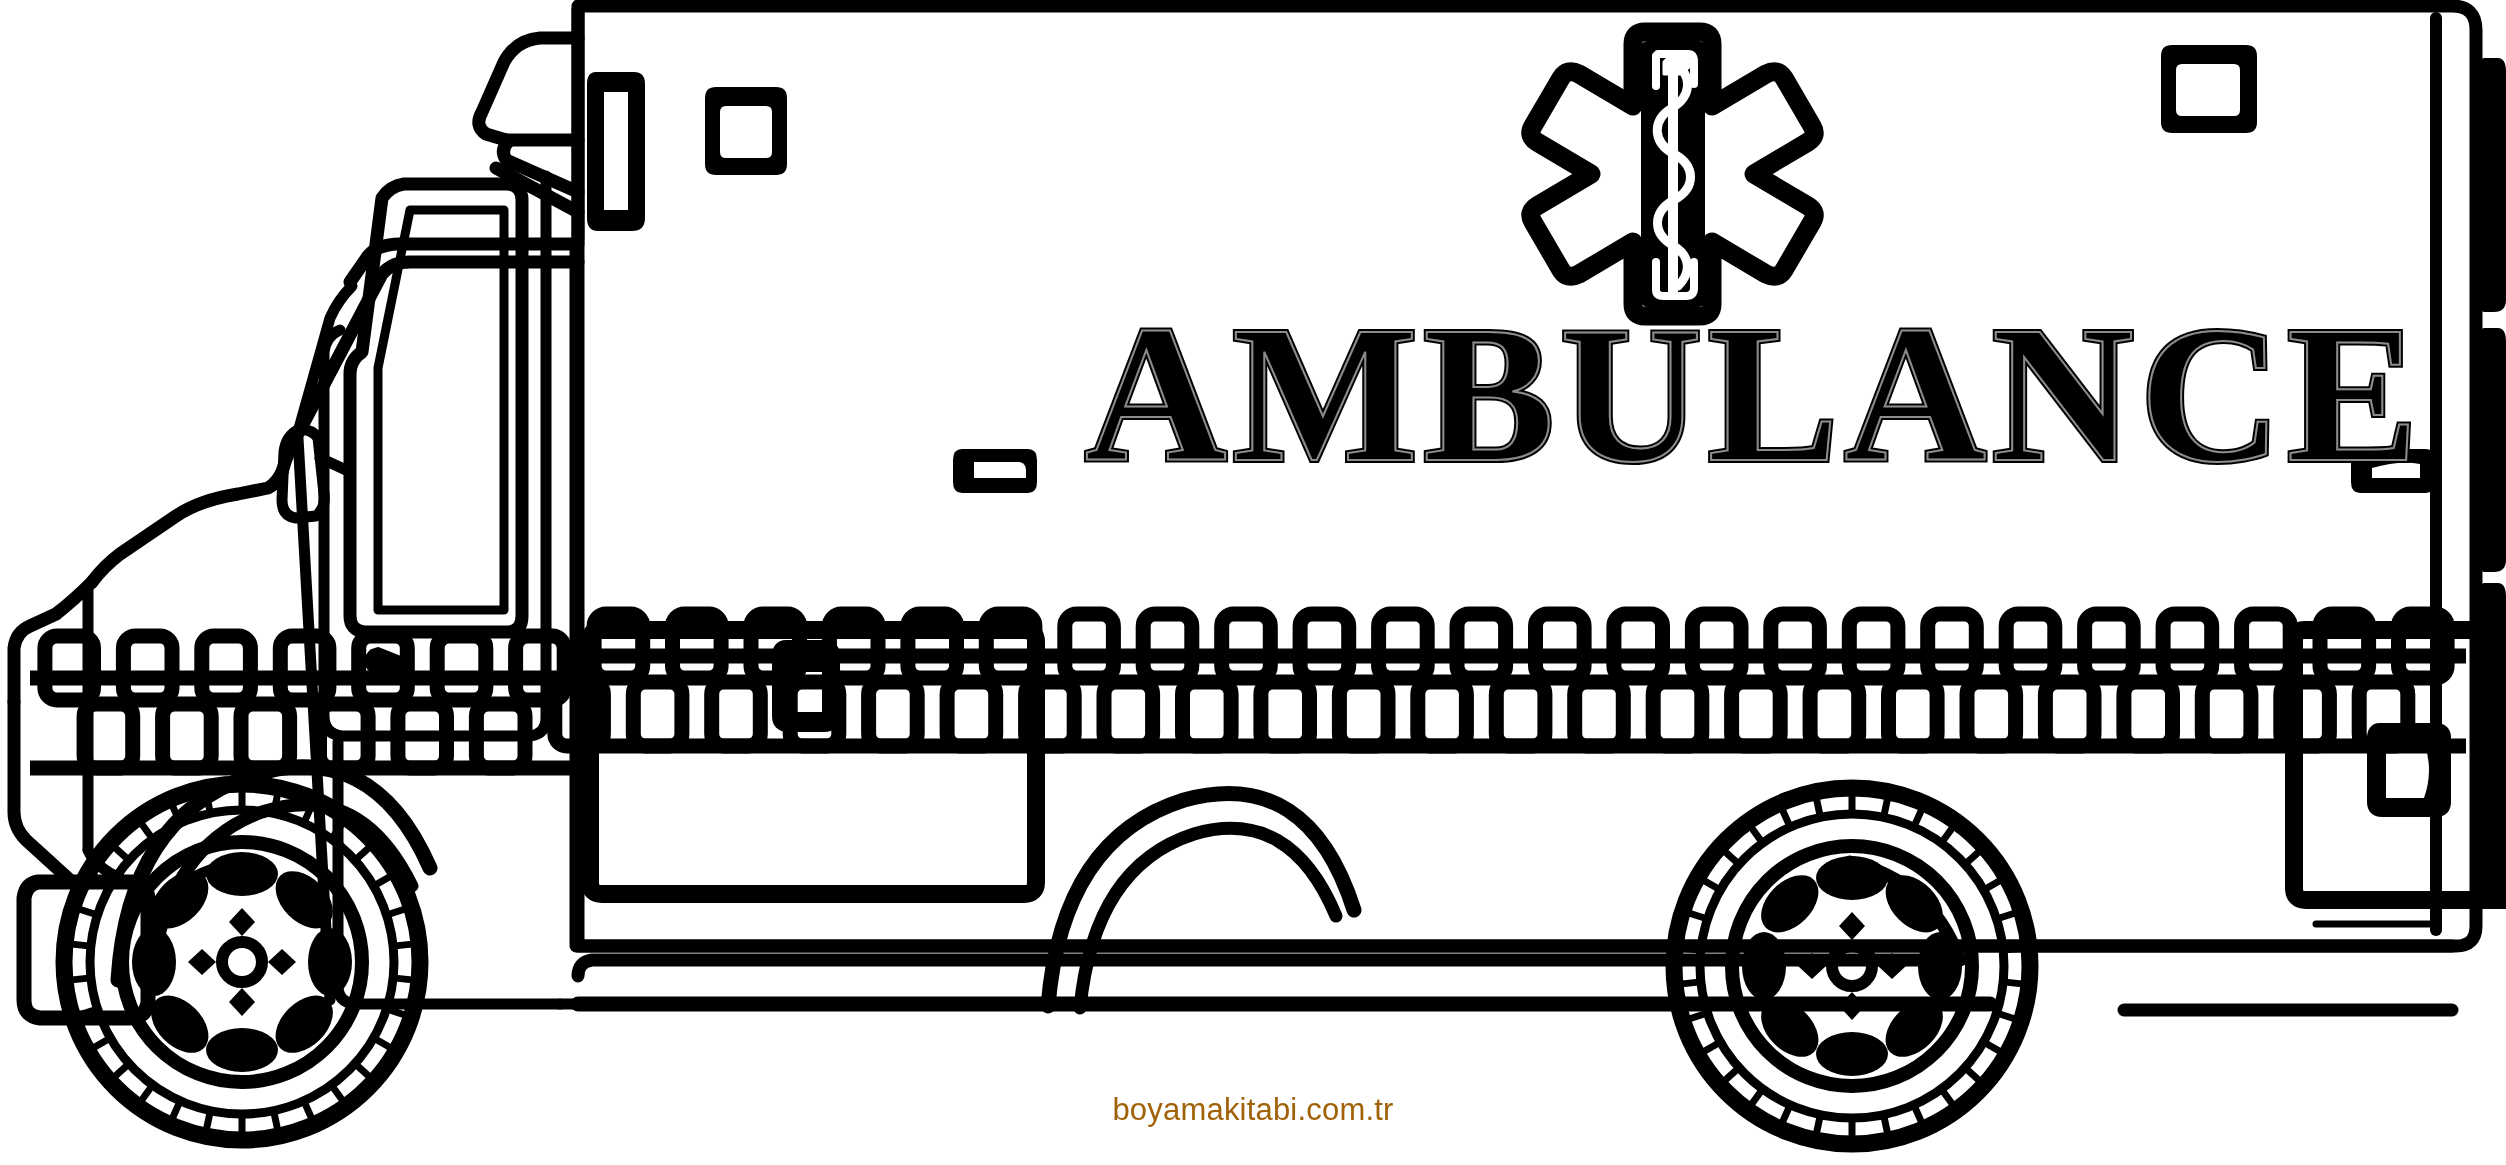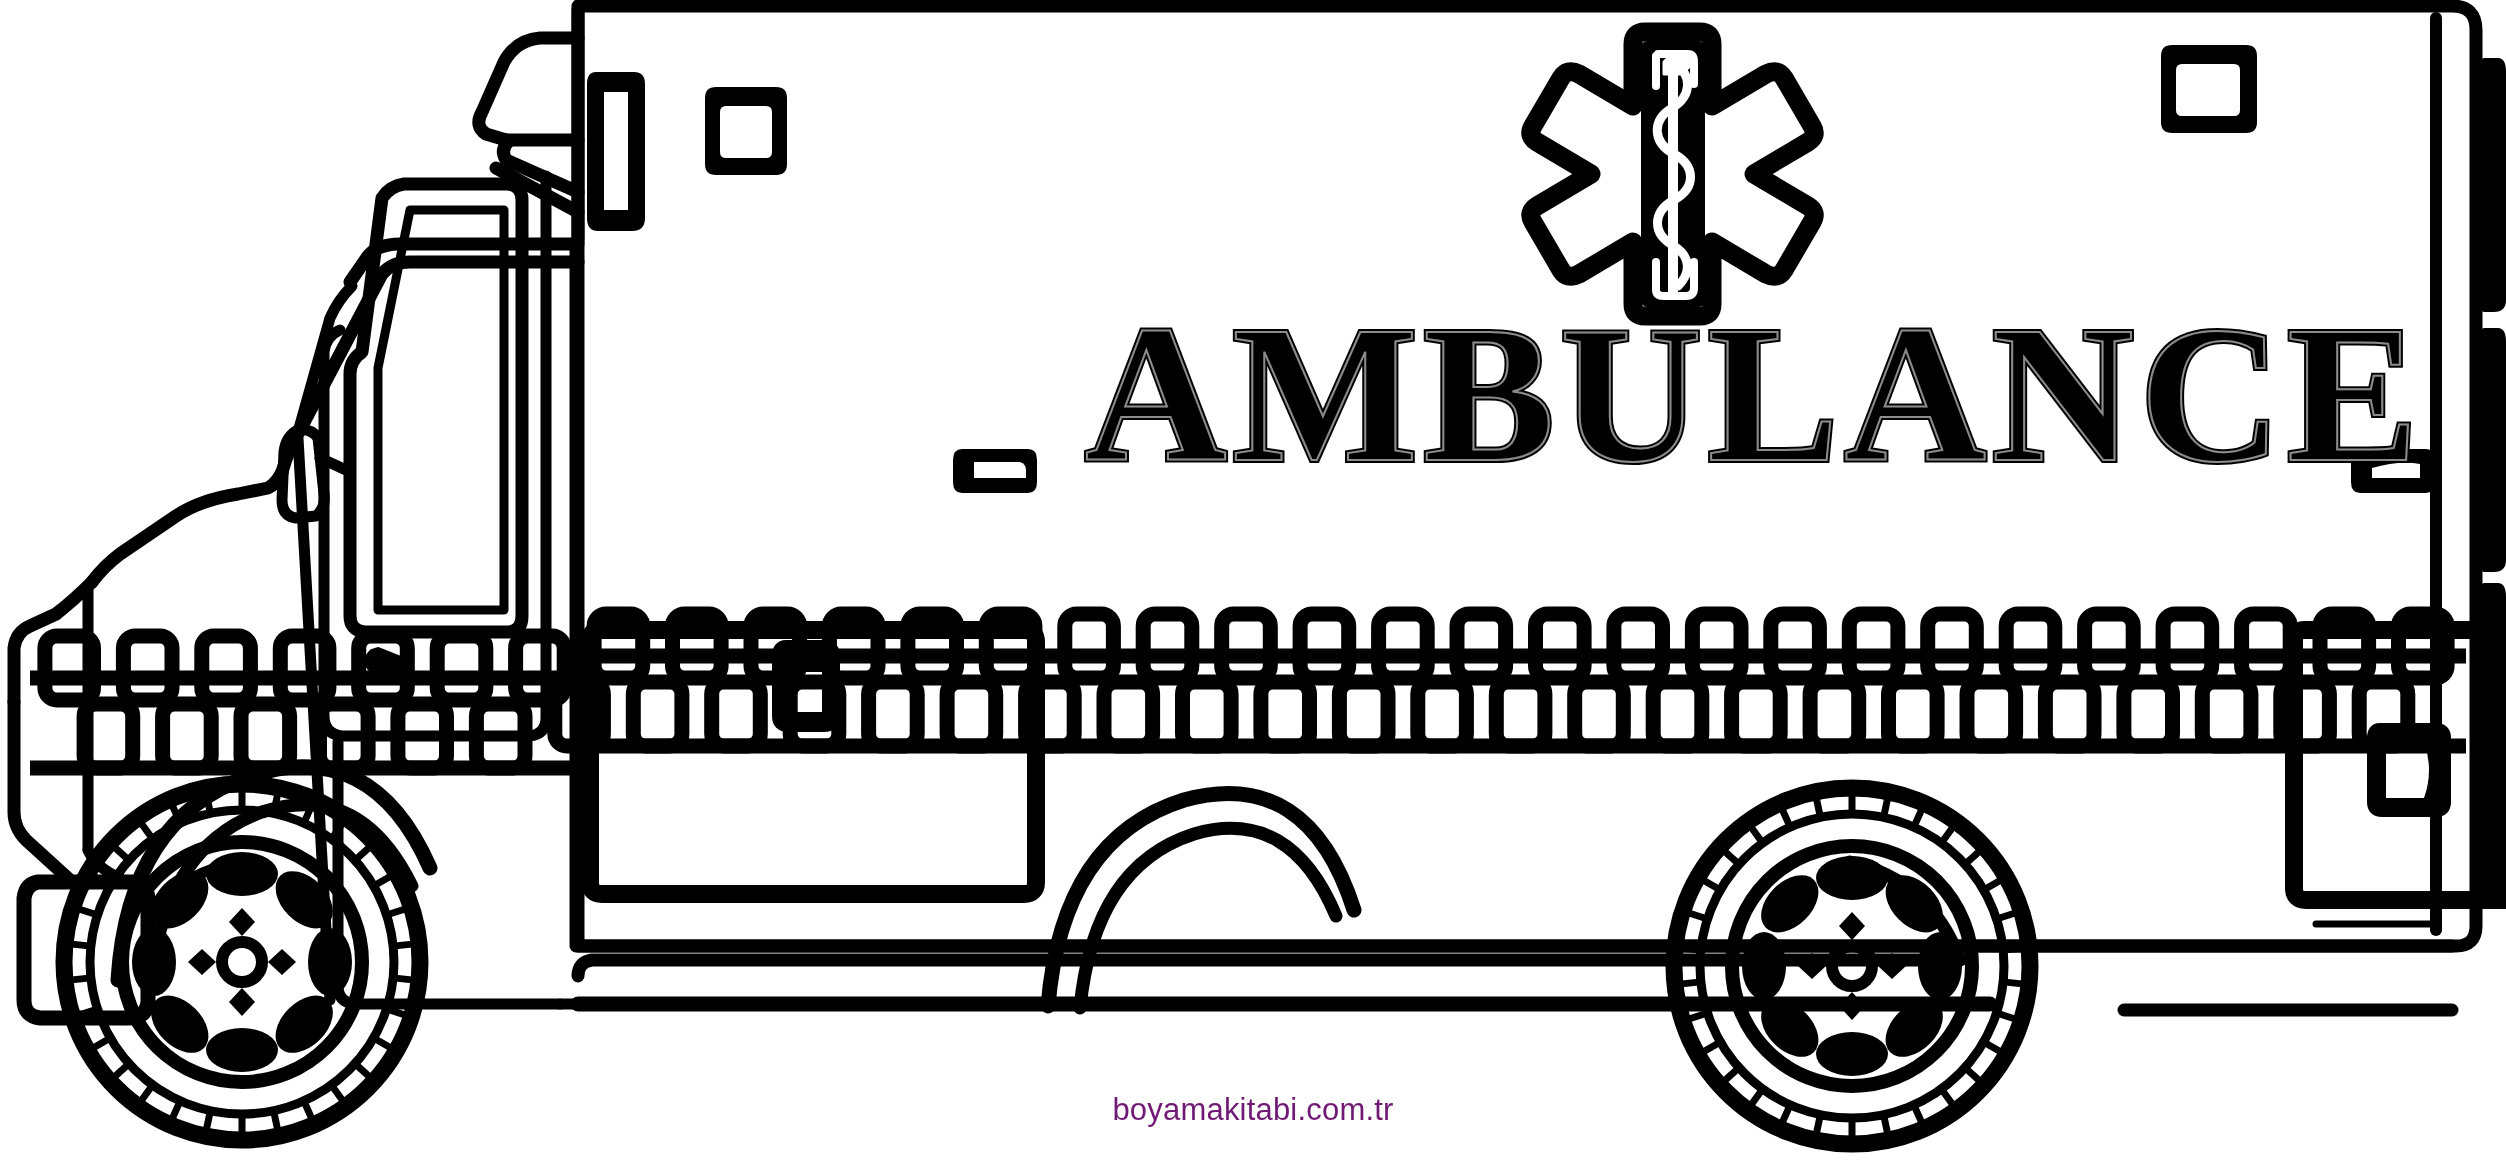--- a/index.html
+++ b/index.html
@@ -30,21 +30,21 @@
   }
   .watermark {
     position: absolute;
     left: 0;
     top: 1092px;
     width: 2506px;
     text-align: center;
     font-family: "Liberation Sans", sans-serif;
     font-size: 31px;
     letter-spacing: 0.2px;
-    color: #701a75;
+    color: #a16207;
     user-select: none;
   }
   .amb-word {
     font-family: "Liberation Serif", serif;
     font-weight: 700;
   }
 </style>
 </head>
 <body>
 

